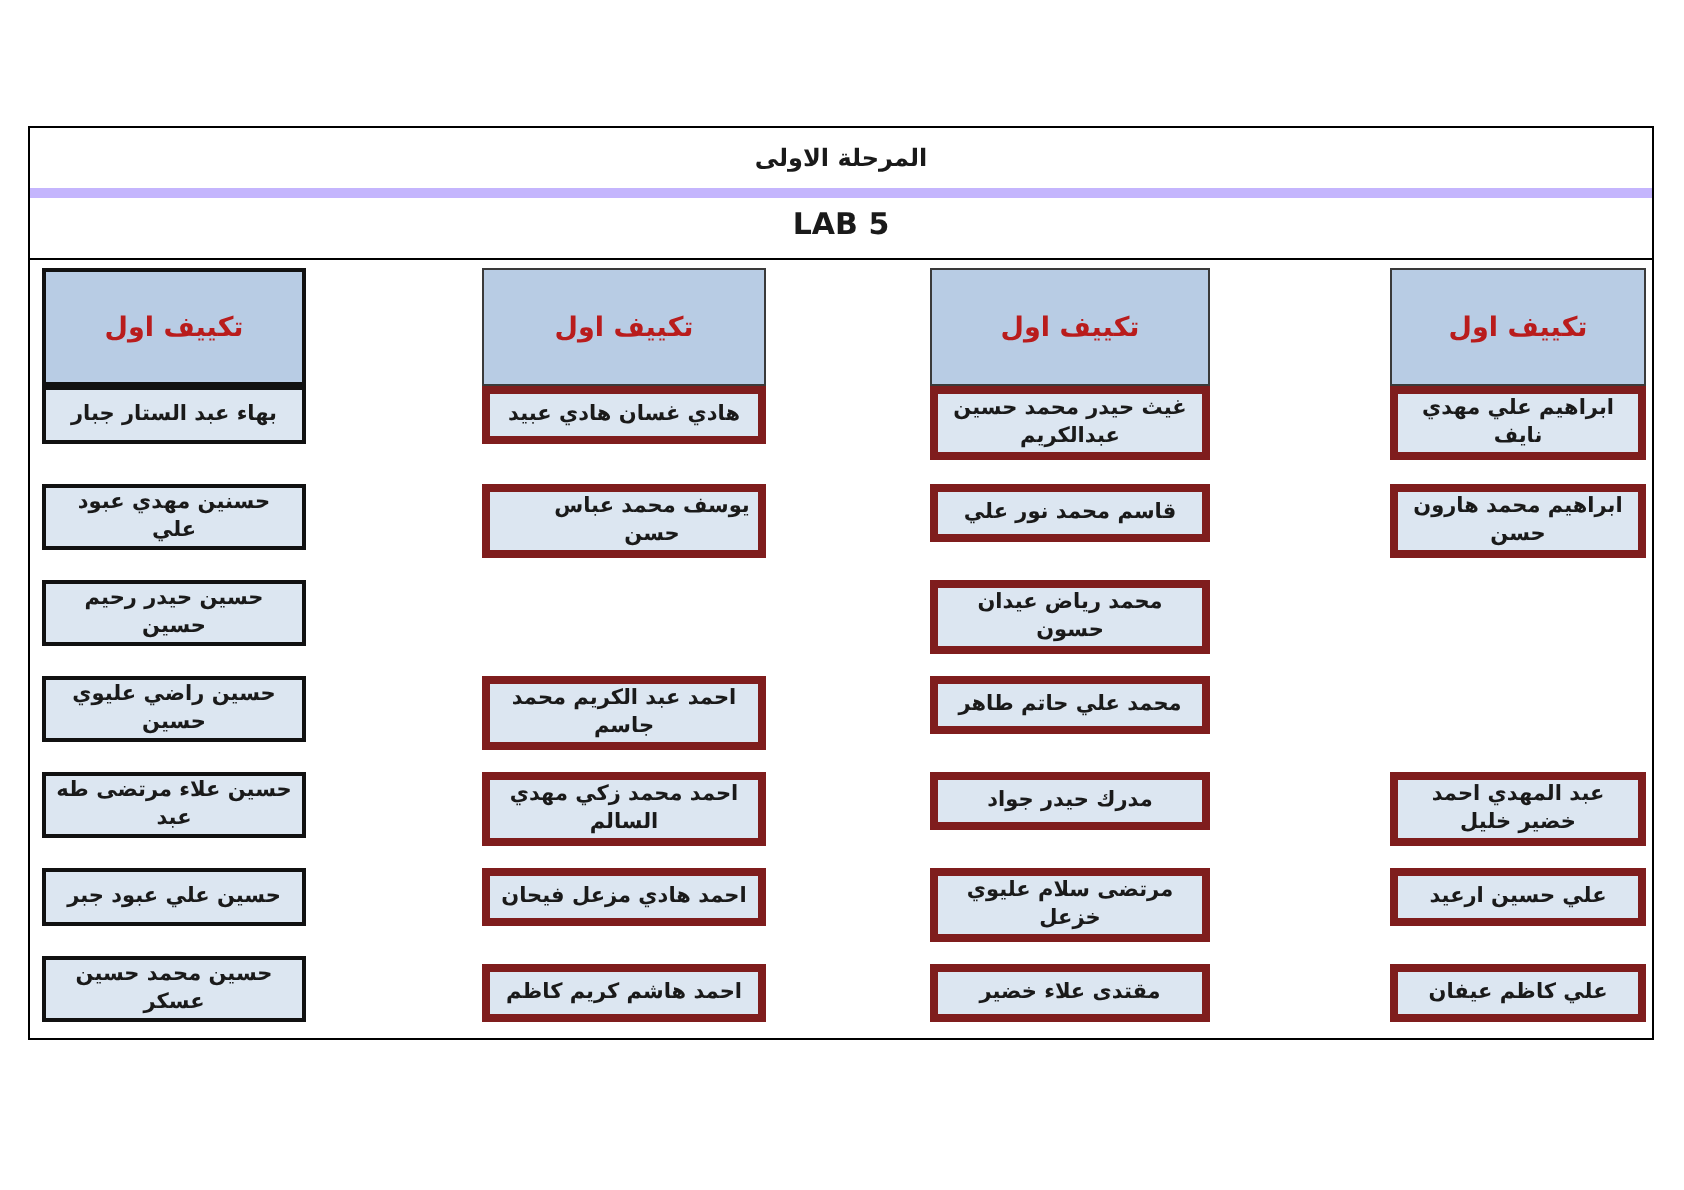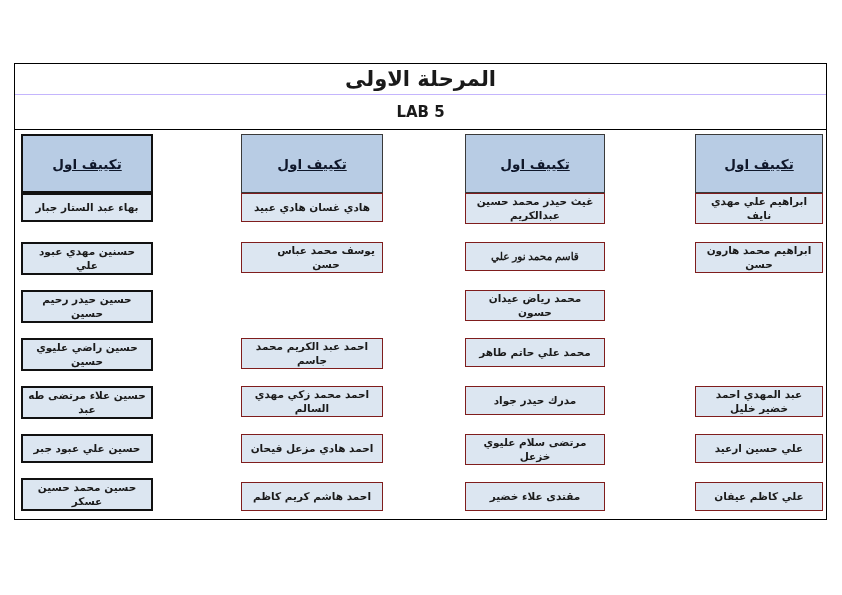--- a/index.html
+++ b/index.html
@@ -14,23 +14,23 @@
   }
   
   .sheet-table{
     position:absolute;
     left:14px;top:63px;
     width:811px;height:455px;
     border:1px solid #000;
   }
   .title-row{
     position:absolute;left:0;right:0;top:0;height:30px;
-    border-bottom:1px solid #c4b5fd;
+    border-bottom:5px solid #c4b5fd;
     display:flex;align-items:center;justify-content:center;
-    font-weight:bold;font-size:21px;
+    font-weight:bold;font-size:12px;
   }
   .lab-row{
     position:absolute;left:0;right:0;top:31px;height:34px;
     border-bottom:1px solid #000;
     display:flex;align-items:center;justify-content:center;
     font-weight:bold;font-size:15px;
     font-family:"DejaVu Sans", sans-serif;
   }
   #columns{position:absolute;left:0;top:0;width:100%;height:100%;}
   .col{position:absolute;top:0;height:100%;}
@@ -38,29 +38,28 @@
   .col2{right:auto;left:226px;width:142px;}
   .col3{right:auto;left:450px;width:140px;}
   .col4{right:auto;left:680px;width:128px;}
   .ghead{
     position:absolute;left:0;right:0;top:70px;height:59px;
     background:var(--hfill,#b8cce4);
     border:1px solid #3a3a3a;
     box-sizing:border-box;
     display:flex;align-items:center;justify-content:center;
     font-weight:bold;font-size:13.5px;
-    color:#0f172a;
-    text-decoration:underline;
+    color:#b91c1c;
   }
   .col1 .ghead{border:2px solid #111;}
   .ncell{
     position:absolute;left:0;right:0;
     min-height:29px;
     background:var(--cfill,#dce6f1);
-    border:1px solid #7f1d1d;
+    border:4px solid #7f1d1d;
     box-sizing:border-box;
     display:flex;align-items:center;justify-content:center;
     font-weight:bold;font-size:10.5px;
     text-align:center;line-height:1.3;
     padding:1px 4px;
   }
   .col1 .ncell{border:2px solid #111;}
 </style>
 </head>
 <body>
@@ -89,21 +88,21 @@
           <div class="ncell" style="top: 129px;">هادي غسان هادي عبيد</div>
           <div class="ncell" style="top: 178px; padding-left: 32px;">يوسف محمد عباس حسن</div>
           <div class="ncell" style="top: 274px;">احمد عبد الكريم محمد جاسم</div>
           <div class="ncell" style="top: 322px;">احمد محمد زكي مهدي السالم</div>
           <div class="ncell" style="top: 370px;">احمد هادي مزعل فيحان</div>
           <div class="ncell" style="top: 418px;">احمد هاشم كريم كاظم</div>
         </div>
         <div class="col col3">
           <div class="ghead">تكييف اول</div>
           <div class="ncell" style="top: 129px;">غيث حيدر محمد حسين عبدالكريم</div>
-          <div class="ncell" style="top: 178px; font-family: Liberation Serif, serif;">قاسم محمد نور علي</div>
+          <div class="ncell" style="top: 178px;">قاسم محمد نور علي</div>
           <div class="ncell" style="top: 226px;">محمد رياض عيدان حسون</div>
           <div class="ncell" style="top: 274px;">محمد علي حاتم طاهر</div>
           <div class="ncell" style="top: 322px;">مدرك حيدر جواد</div>
           <div class="ncell" style="top: 370px;">مرتضى سلام عليوي خزعل</div>
           <div class="ncell" style="top: 418px;">مقتدى علاء خضير</div>
         </div>
         <div class="col col4">
           <div class="ghead">تكييف اول</div>
           <div class="ncell" style="top: 129px;">ابراهيم علي مهدي نايف</div>
           <div class="ncell" style="top: 178px;">ابراهيم محمد هارون حسن</div>

